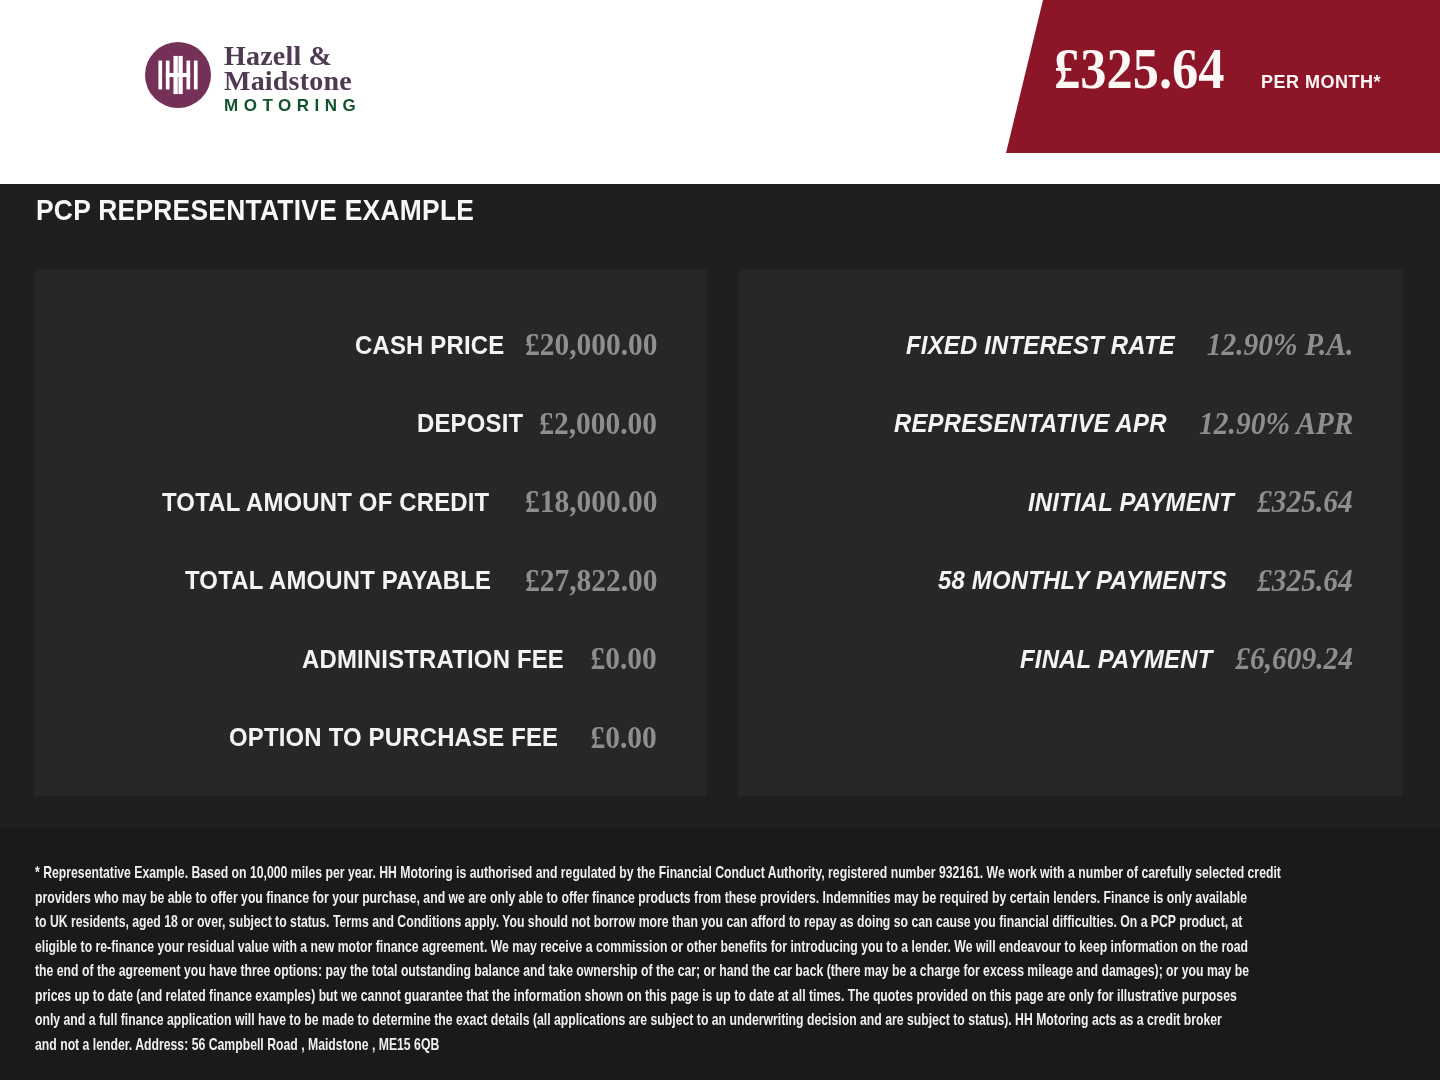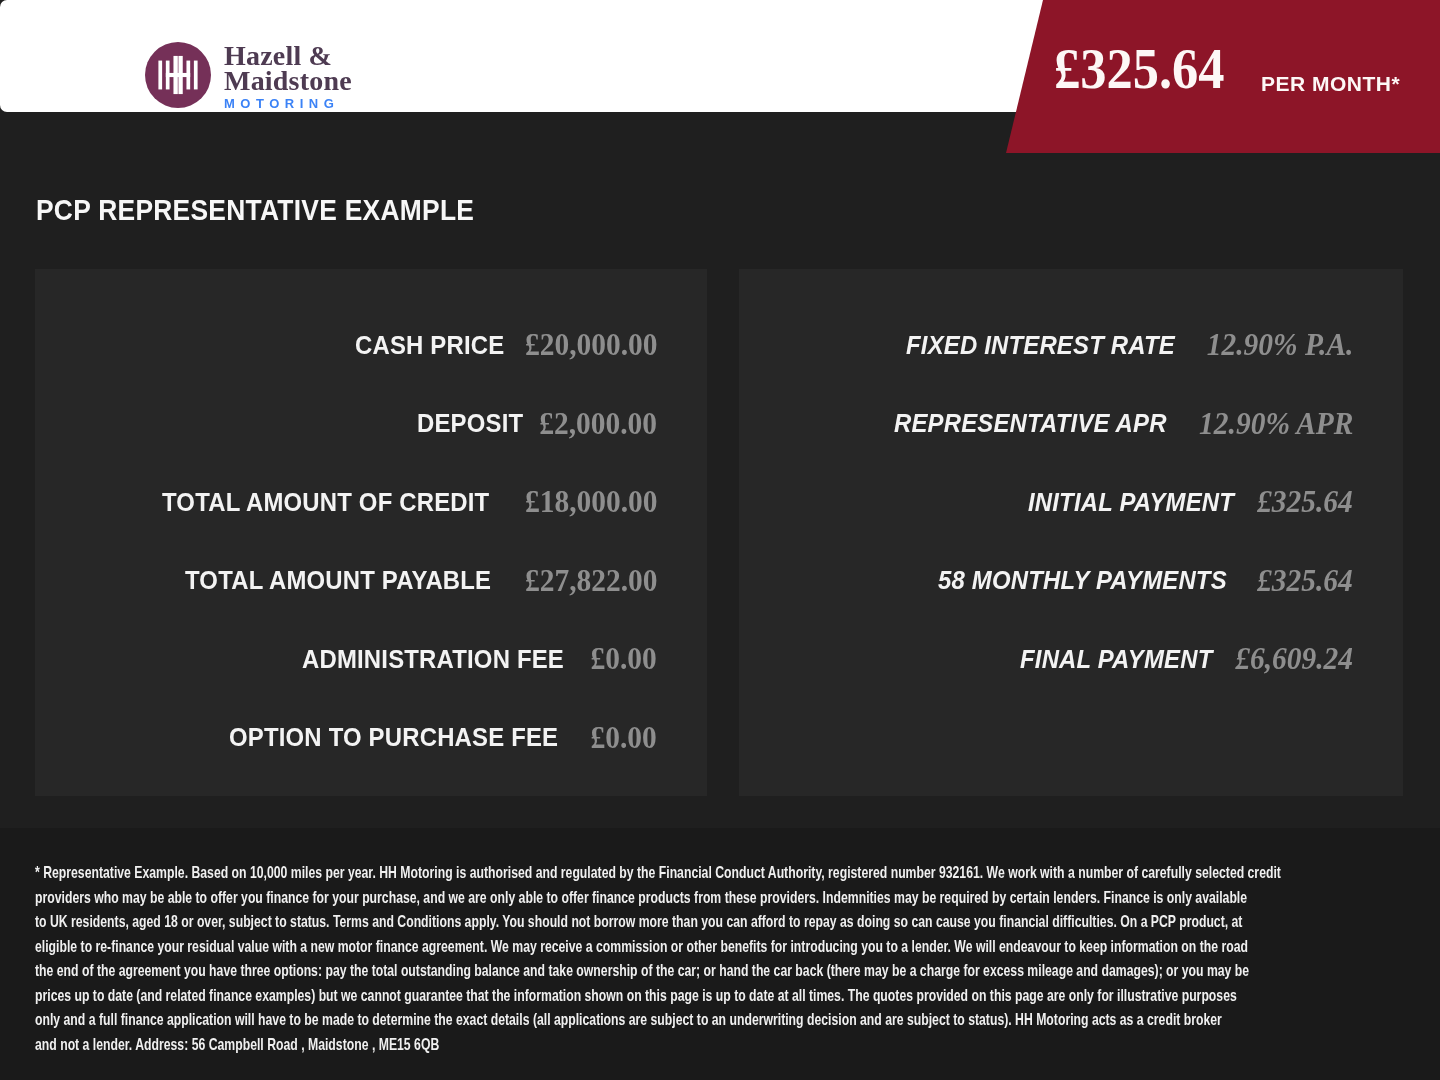--- a/index.html
+++ b/index.html
@@ -1,37 +1,37 @@
 <!DOCTYPE html>
 <html style="--header_bg: #ffffff; --banner_red: #8d1528; --logo_plum: #753058; --logo_text: #4e3b52; --main_bg: #1f1f1f; --panel_bg: #272727; --footer_bg: #1a1a1a; --value_gray: #8e8e8e;"><head>
 <meta charset="utf-8">
 <style>
   html,body{margin:0;padding:0;background:#000;}
   .page{position:relative;width:1440px;height:1080px;overflow:hidden;
         background:var(--main_bg,#1f1f1f);font-family:"Liberation Sans",sans-serif;}
 
   
-  .header{position:absolute;left:0;top:0;width:1440px;height:112px;background:var(--header_bg,#ffffff);border-radius:7px;}
+  .header{position:absolute;left:0;top:0;width:1440px;height:184px;background:var(--header_bg,#ffffff);}
   .logo{position:absolute;left:145px;top:42px;display:flex;align-items:flex-start;}
   .logo-badge{width:66px;height:66px;flex:0 0 auto;}
   .logo-text{margin-left:13px;padding-top:1px;}
   .brand-line{font-family:"Liberation Serif",serif;color:var(--logo_text,#4e3b52);
               font-size:28px;line-height:25px;font-weight:bold;letter-spacing:.2px;}
-  .brand-sub{font-family:"Liberation Sans",sans-serif;color:#3b82f6;font-size:13px;
+  .brand-sub{font-family:"Liberation Sans",sans-serif;color:#14532d;font-size:17px;
              letter-spacing:5.5px;margin-top:3px;font-weight:bold;}
 
   
   .price-banner{position:absolute;left:1000px;top:0;width:440px;height:153px;
                 background:var(--banner_red,#8d1528);
                 clip-path:polygon(43px 0,440px 0,440px 153px,6px 153px);}
   .banner-price{position:absolute;left:54px;top:36px;color:#fdf7f6;
                 font-family:"Liberation Serif",serif;font-weight:bold;font-size:57px;
                 transform:scaleX(.92);transform-origin:0 0;white-space:nowrap;}
   .banner-period{position:absolute;left:261px;top:72px;color:#fdf7f6;
-                 font-weight:bold;font-size:21px;letter-spacing:.5px;white-space:nowrap;}
+                 font-weight:bold;font-size:18px;letter-spacing:.5px;white-space:nowrap;}
 
   
   .main-title{position:absolute;left:36px;top:193px;color:#f7f7f7;font-weight:bold;
               font-size:30px;letter-spacing:.3px;transform:scaleX(.88);transform-origin:0 0;
               white-space:nowrap;}
   .panel{position:absolute;top:269px;height:527px;background:var(--panel_bg,#272727);
          box-sizing:border-box;padding:37px 50px 0 45px;}
   .panel-left{left:35px;width:672px;}
   .panel-right{left:739px;width:664px;font-style:italic;}
   .row{height:78.5px;display:flex;justify-content:flex-end;align-items:center;}

